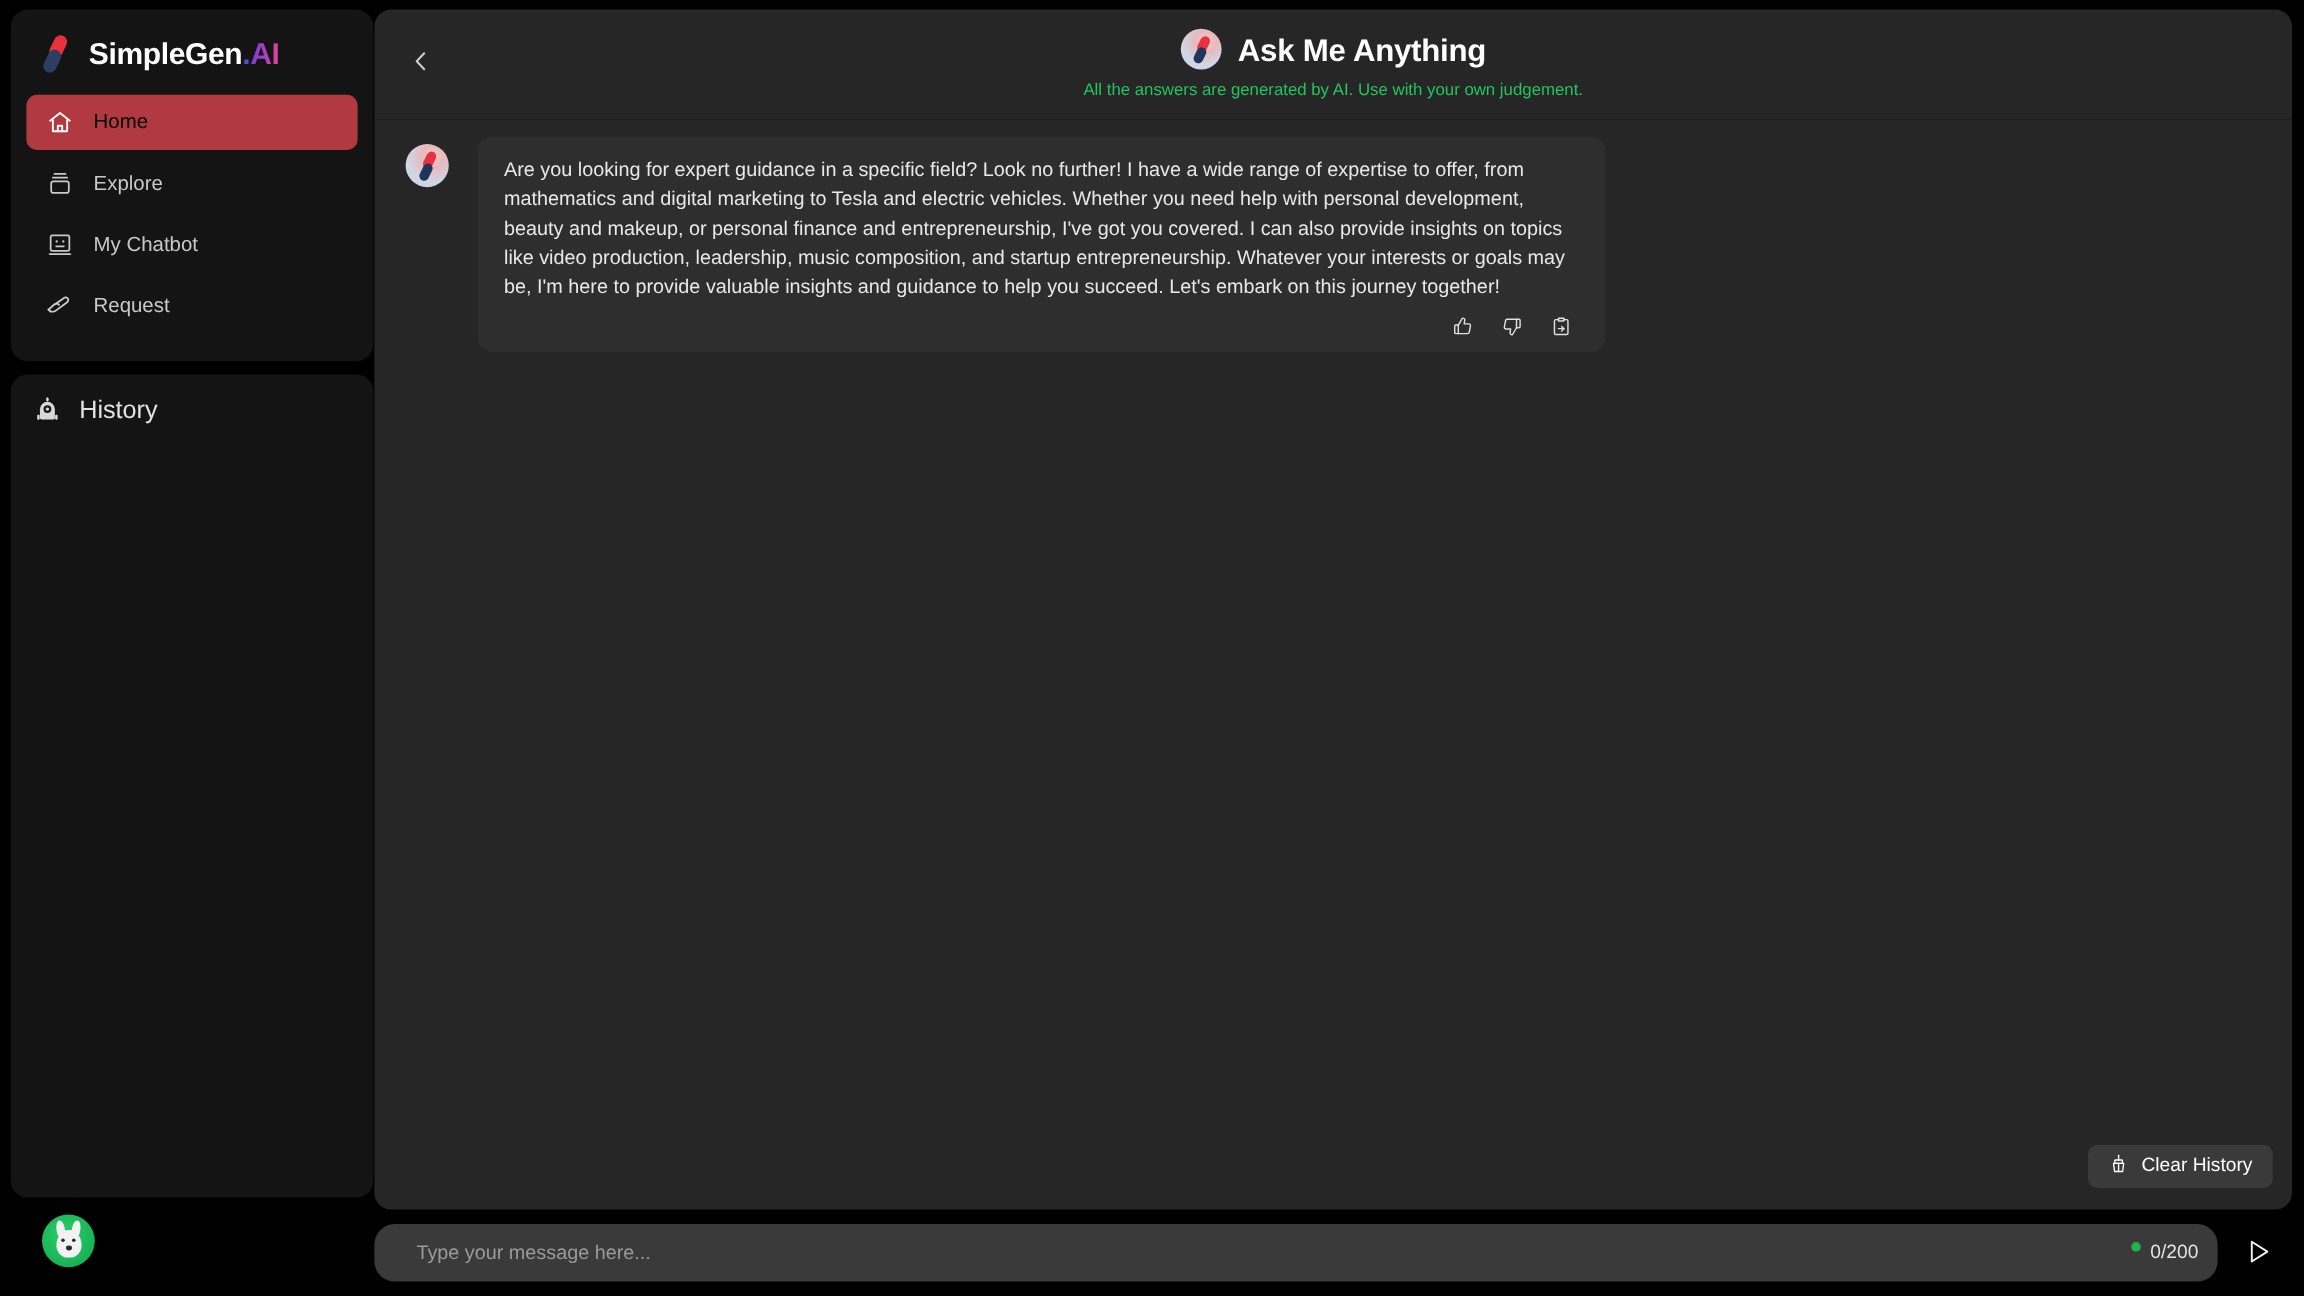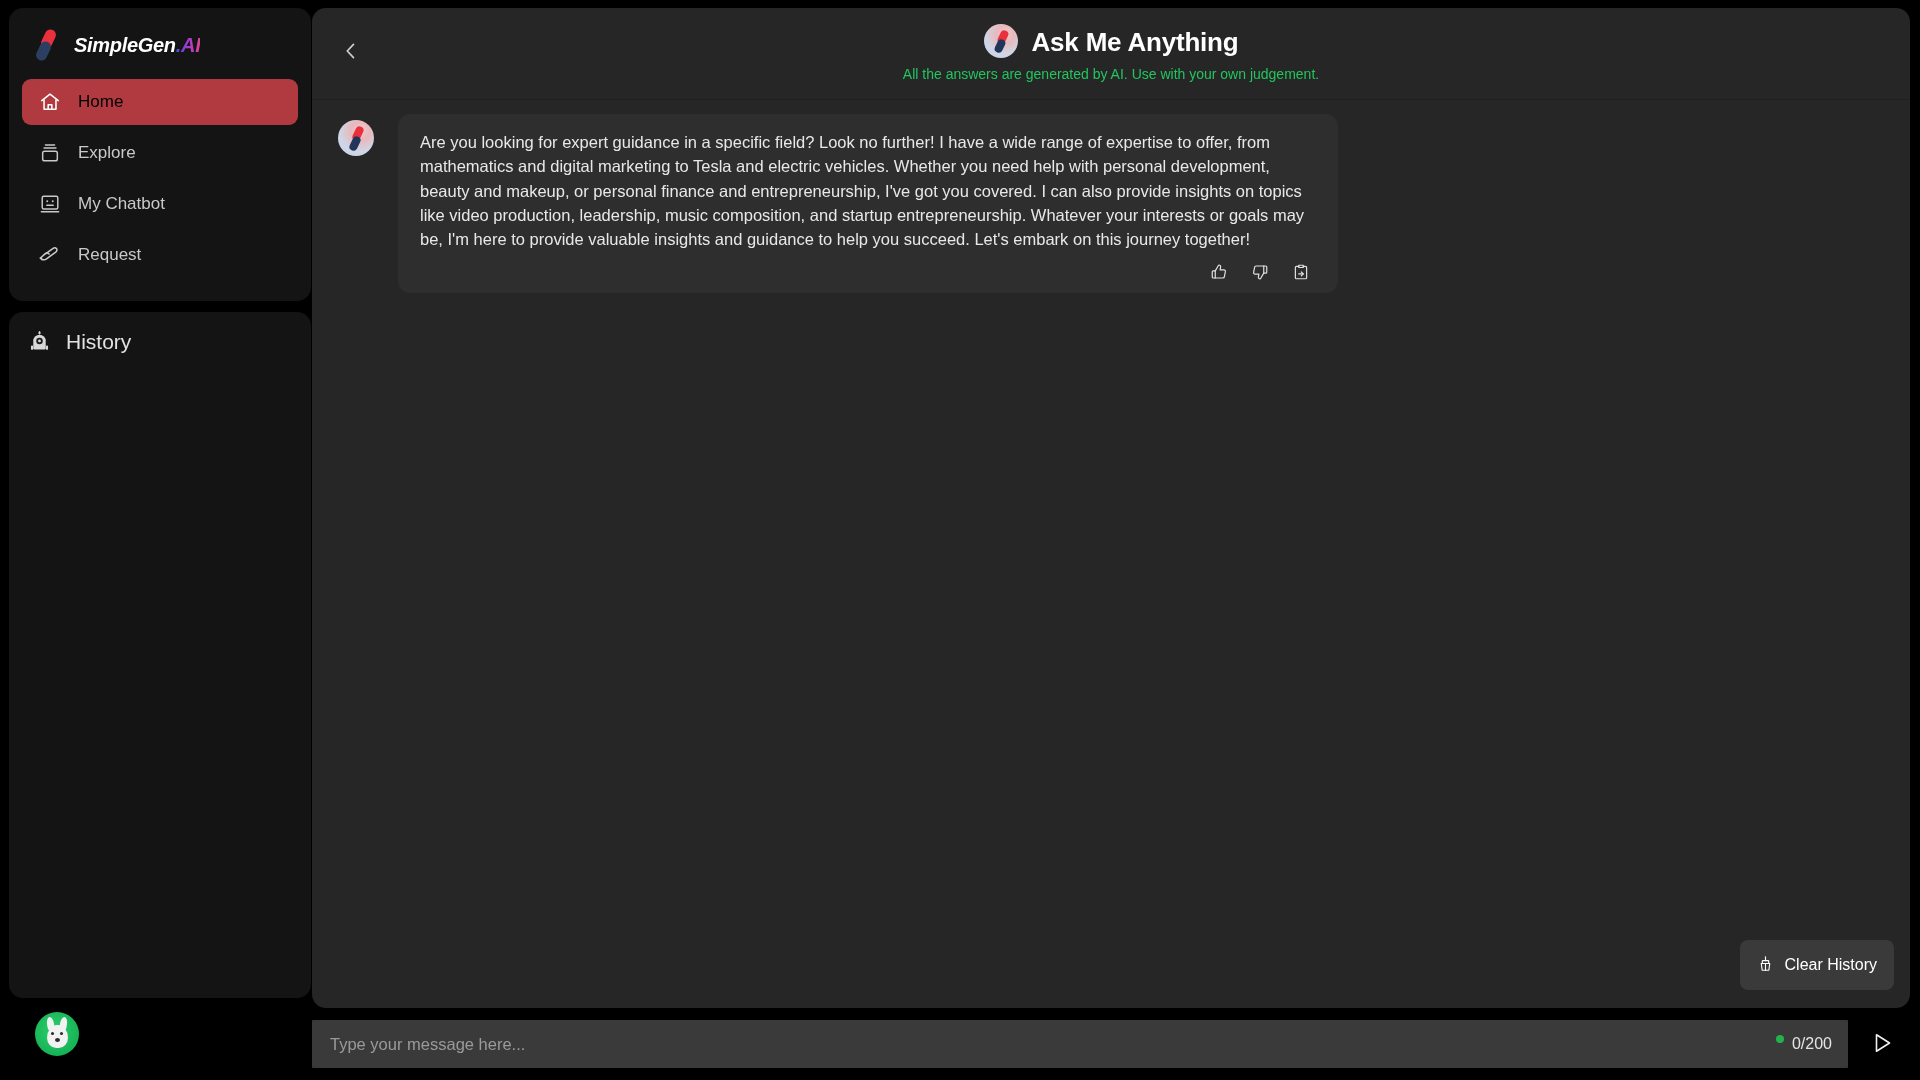--- a/index.html
+++ b/index.html
@@ -64,26 +64,25 @@
     background: #e8313c;
     left: 6px;
     top: -1px;
   }
   .brand-logo .cap-bot {
     background: #2c3f63;
     left: 1px;
     top: 11px;
   }
   .brand-text {
-    font-size: 20px;
+    font-size: 25px;
     font-weight: bold;
     color: #ffffff;
     letter-spacing: -0.3px;
     white-space: nowrap;
-    font-style: italic;
   }
   .brand-ai {
     background: linear-gradient(90deg, #3f52d6 0%, #9b3ad0 45%, #e0439a 100%);
     -webkit-background-clip: text;
     background-clip: text;
     color: transparent;
     font-weight: bold;
   }
 
   .nav-item {
@@ -298,21 +297,21 @@
   .act-btn {
     width: 22px; height: 22px;
     display: flex; align-items: center; justify-content: center;
     cursor: pointer;
   }
 
   #clear-history-btn {
     position: absolute;
     right: 16px;
     bottom: 18px;
-    height: 50px;
+    height: 36px;
     display: flex;
     align-items: center;
     gap: 11px;
     background: #3a3a3a;
     border-radius: 8px;
     padding: 0 17px;
     color: #ffffff;
     font-size: 16px;
     cursor: pointer;
     border: none;
@@ -324,24 +323,24 @@
     flex: 0 0 52px;
     margin-top: 10px;
     display: flex;
     align-items: center;
     gap: 14px;
   }
   #composer-field {
     flex: 1 1 auto;
     height: 48px;
     background: #3a3a3a;
-    border-radius: 1px;
-    display: flex;
-    align-items: center;
-    padding: 0 16px 0 18px;
+    border-radius: 17px;
+    display: flex;
+    align-items: center;
+    padding: 0 16px 0 35px;
     position: relative;
     min-width: 0;
   }
   #message-input {
     flex: 1 1 auto;
     background: transparent;
     border: none;
     outline: none;
     color: #e6e6e6;
     font-size: 16.5px;

